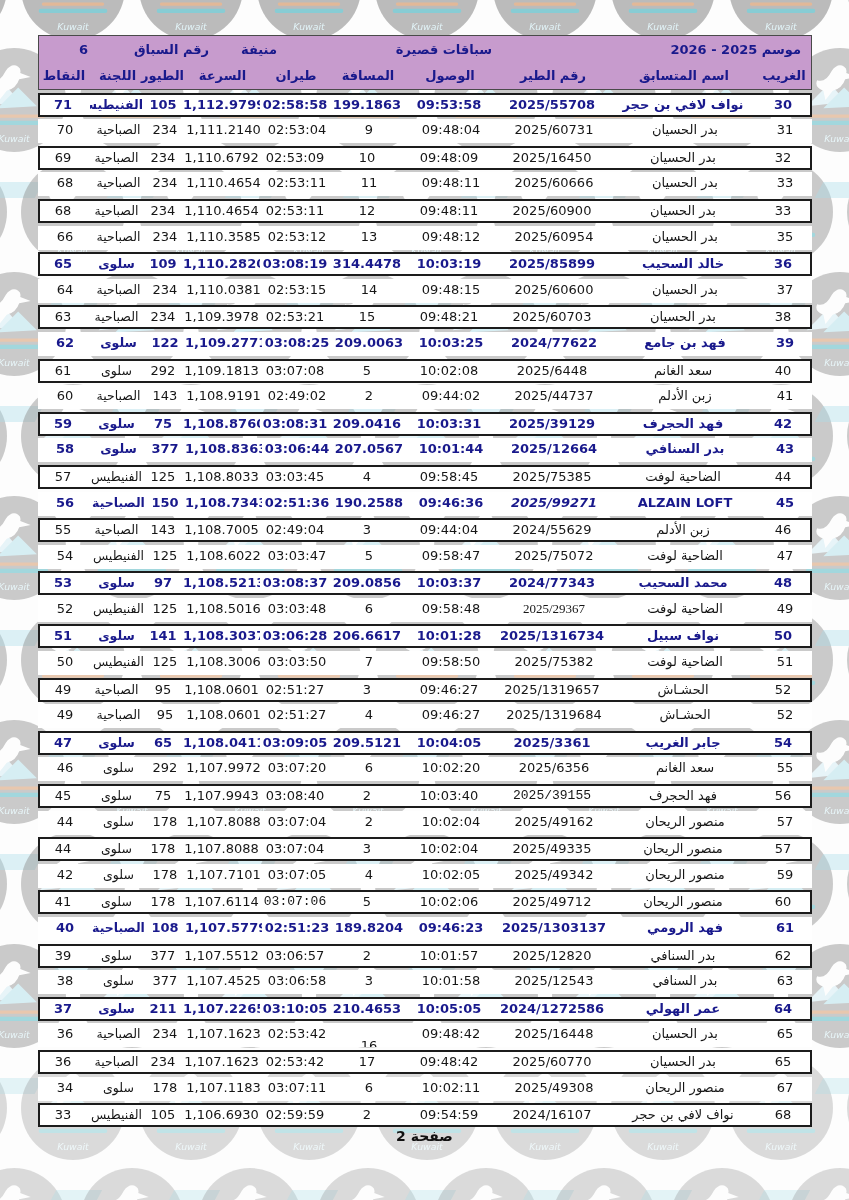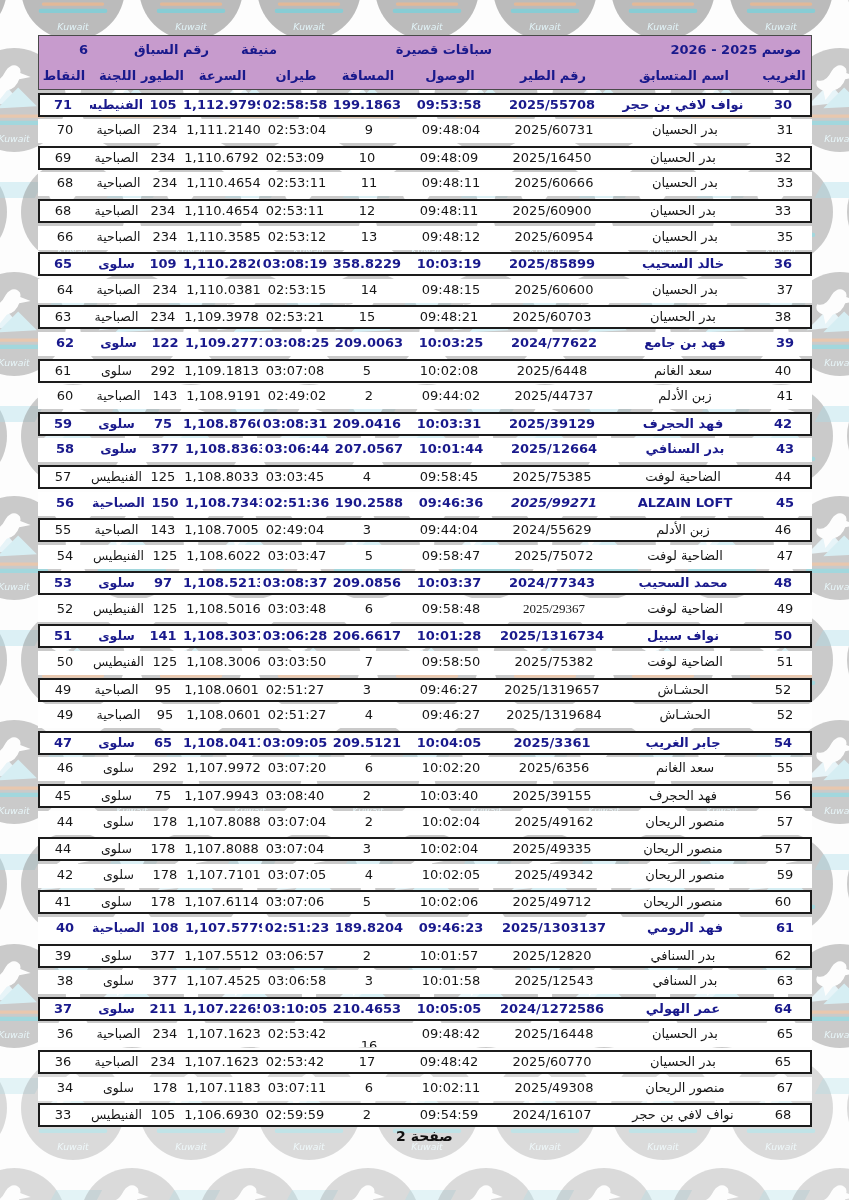--- a/index.html
+++ b/index.html
@@ -1139,21 +1139,21 @@
         <span class="cell cell-speed num" style="width: 77px;">1,110.3585</span>
         <span class="cell cell-birds num" style="width: 40px;">234</span>
         <span class="cell cell-committee" style="width: 53px;">الصباحية</span>
         <span class="cell cell-points num" style="width: 54px;">66</span>
       </div>
       <div class="row boxed hl">
         <span class="cell cell-rank num" style="width: 54px;">36</span>
         <span class="cell cell-name" style="width: 146px;">خالد السحيب</span>
         <span class="cell cell-bird_no num" style="width: 116px;">2025/85899</span>
         <span class="cell cell-arrival num" style="width: 90px;">10:03:19</span>
-        <span class="cell cell-distance num" style="width: 74px;">358.8229</span>
+        <span class="cell cell-distance num" style="width: 74px;">314.4478</span>
         <span class="cell cell-flight num" style="width: 70px;">03:08:19</span>
         <span class="cell cell-speed num" style="width: 77px;">1,110.2820</span>
         <span class="cell cell-birds num" style="width: 40px;">109</span>
         <span class="cell cell-committee" style="width: 53px;">سلوى</span>
         <span class="cell cell-points num" style="width: 54px;">65</span>
       </div>
       <div class="row">
         <span class="cell cell-rank num" style="width: 54px;">37</span>
         <span class="cell cell-name" style="width: 146px;">بدر الحسيان</span>
         <span class="cell cell-bird_no num" style="width: 116px;">2025/60600</span>
@@ -1377,21 +1377,21 @@
         <span class="cell cell-distance num" style="width: 74px;">6</span>
         <span class="cell cell-flight num" style="width: 70px;">03:07:20</span>
         <span class="cell cell-speed num" style="width: 77px;">1,107.9972</span>
         <span class="cell cell-birds num" style="width: 40px;">292</span>
         <span class="cell cell-committee" style="width: 53px;">سلوى</span>
         <span class="cell cell-points num" style="width: 54px;">46</span>
       </div>
       <div class="row boxed">
         <span class="cell cell-rank num" style="width: 54px;">56</span>
         <span class="cell cell-name" style="width: 146px;">فهد الحجرف</span>
-        <span class="cell cell-bird_no num" style="width: 116px;">2025/39155</span>
+        <span class="cell cell-bird_no num" style="width: 116px; font-family: Liberation Mono, monospace;">2025/39155</span>
         <span class="cell cell-arrival num" style="width: 90px;">10:03:40</span>
         <span class="cell cell-distance num" style="width: 74px;">2</span>
         <span class="cell cell-flight num" style="width: 70px;">03:08:40</span>
         <span class="cell cell-speed num" style="width: 77px;">1,107.9943</span>
         <span class="cell cell-birds num" style="width: 40px;">75</span>
         <span class="cell cell-committee" style="width: 53px;">سلوى</span>
         <span class="cell cell-points num" style="width: 54px;">45</span>
       </div>
       <div class="row">
         <span class="cell cell-rank num" style="width: 54px;">57</span>
@@ -1428,21 +1428,21 @@
         <span class="cell cell-birds num" style="width: 40px;">178</span>
         <span class="cell cell-committee" style="width: 53px;">سلوى</span>
         <span class="cell cell-points num" style="width: 54px;">42</span>
       </div>
       <div class="row boxed">
         <span class="cell cell-rank num" style="width: 54px;">60</span>
         <span class="cell cell-name" style="width: 146px;">منصور الريحان</span>
         <span class="cell cell-bird_no num" style="width: 116px;">2025/49712</span>
         <span class="cell cell-arrival num" style="width: 90px;">10:02:06</span>
         <span class="cell cell-distance num" style="width: 74px;">5</span>
-        <span class="cell cell-flight num" style="width: 70px;">03:07:06</span>
+        <span class="cell cell-flight num" style="width: 70px; font-family: Liberation Mono, monospace;">03:07:06</span>
         <span class="cell cell-speed num" style="width: 77px;">1,107.6114</span>
         <span class="cell cell-birds num" style="width: 40px;">178</span>
         <span class="cell cell-committee" style="width: 53px;">سلوى</span>
         <span class="cell cell-points num" style="width: 54px;">41</span>
       </div>
       <div class="row hl">
         <span class="cell cell-rank num" style="width: 54px;">61</span>
         <span class="cell cell-name" style="width: 146px;">فهد الرومي</span>
         <span class="cell cell-bird_no num" style="width: 116px;">2025/1303137</span>
         <span class="cell cell-arrival num" style="width: 90px;">09:46:23</span>

